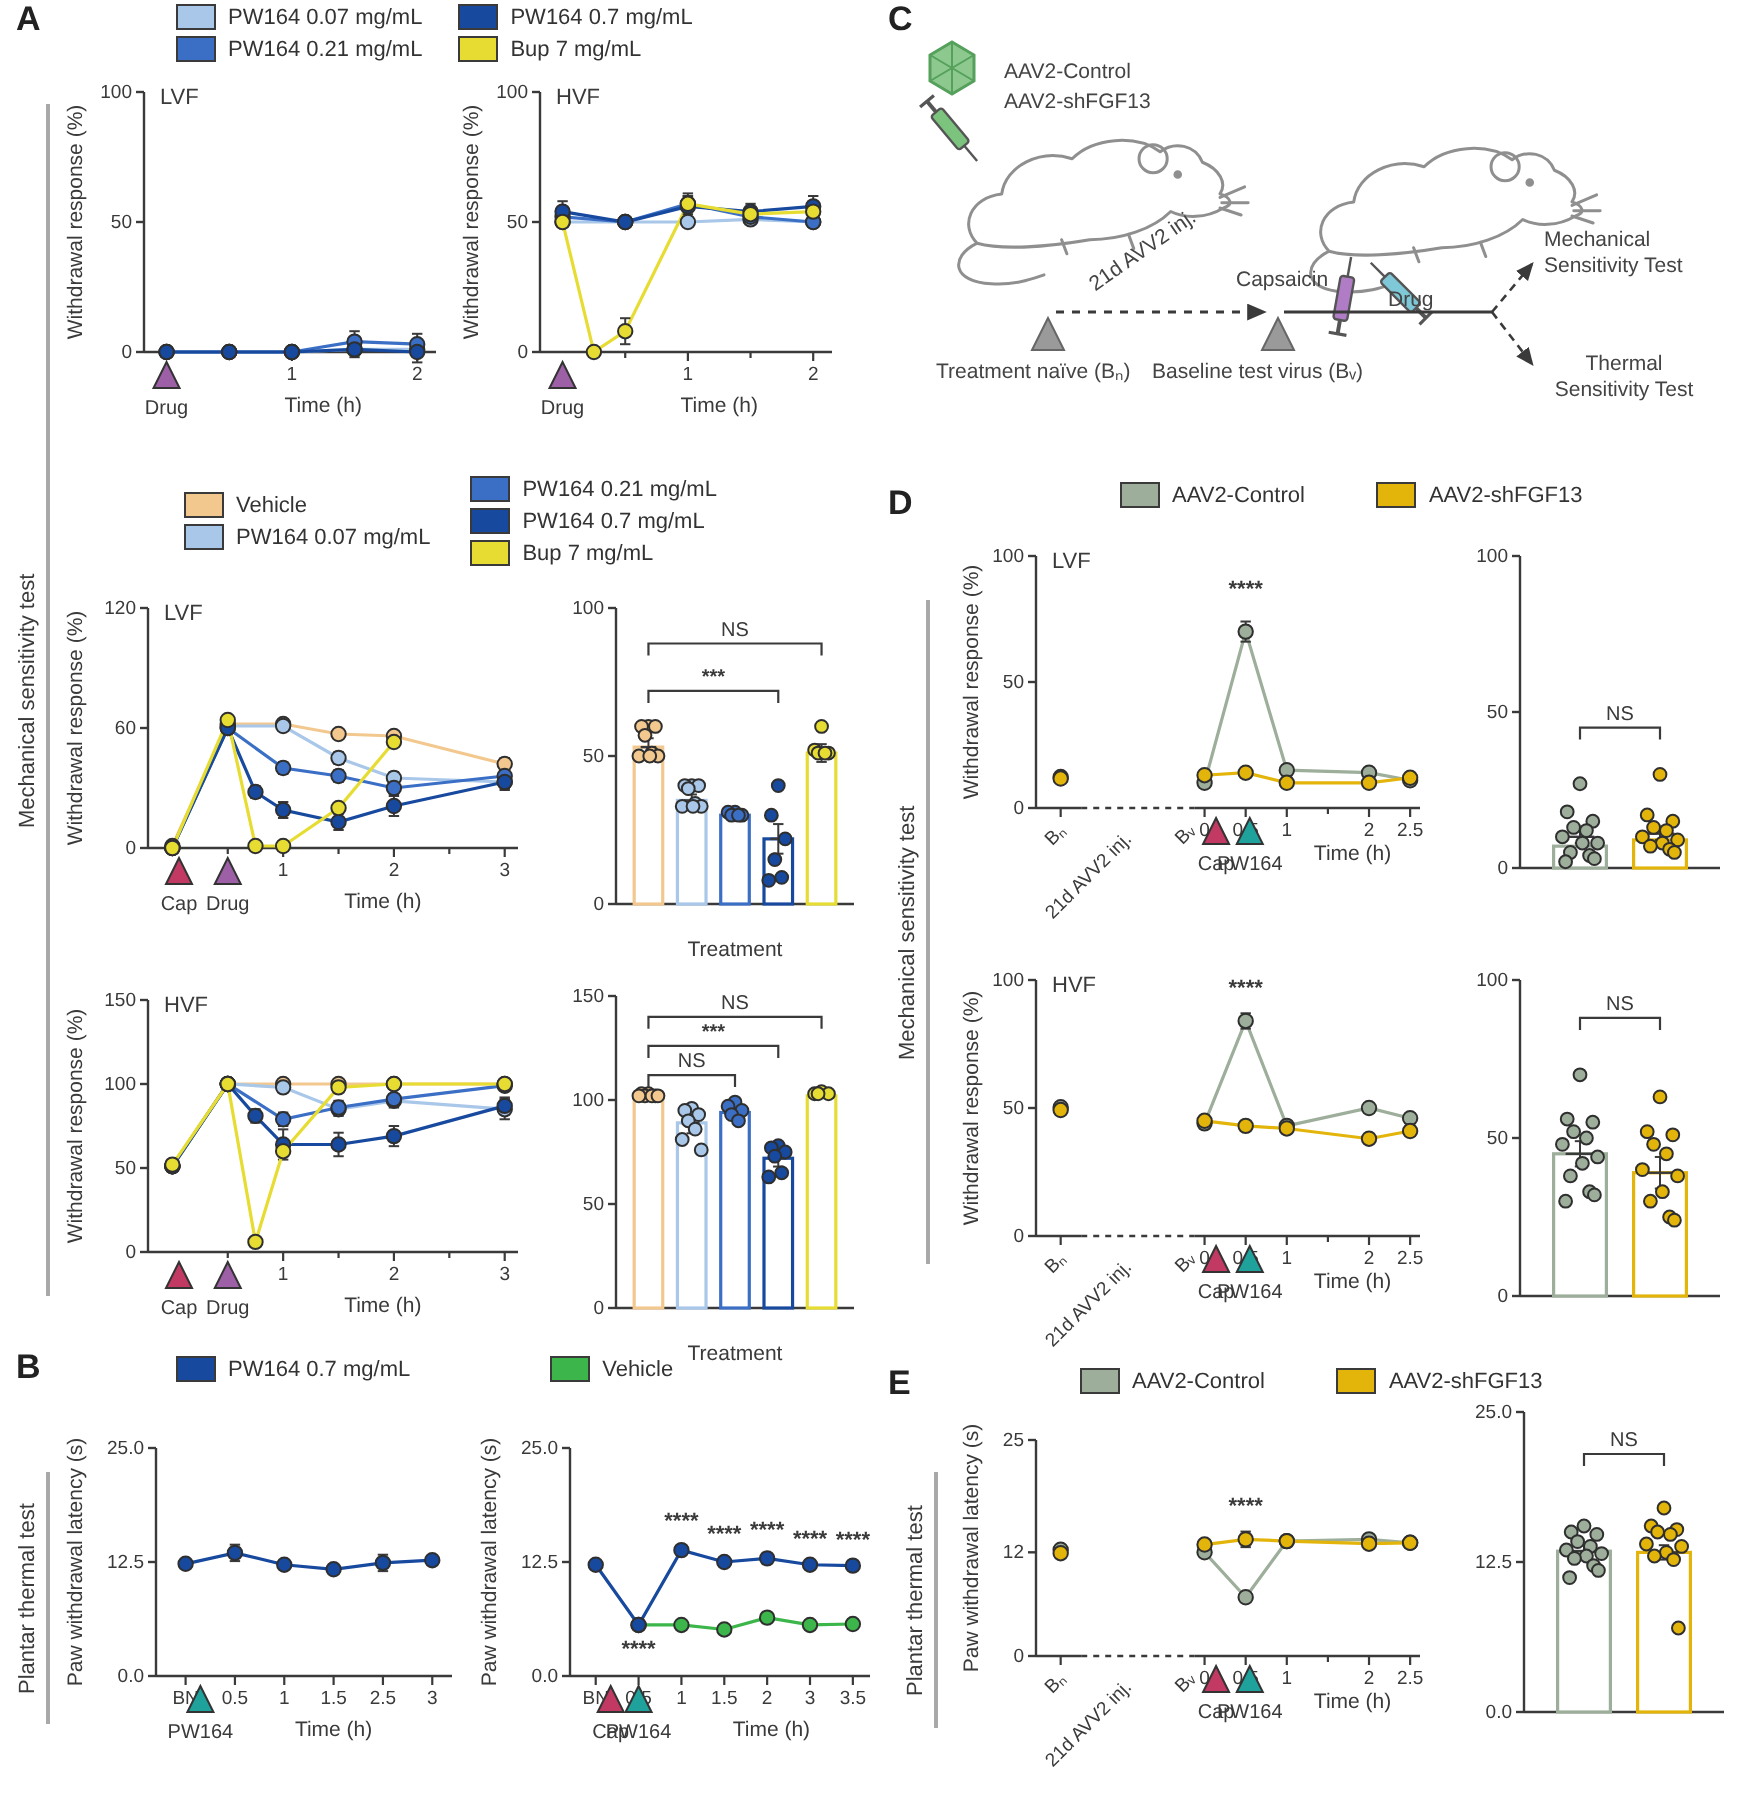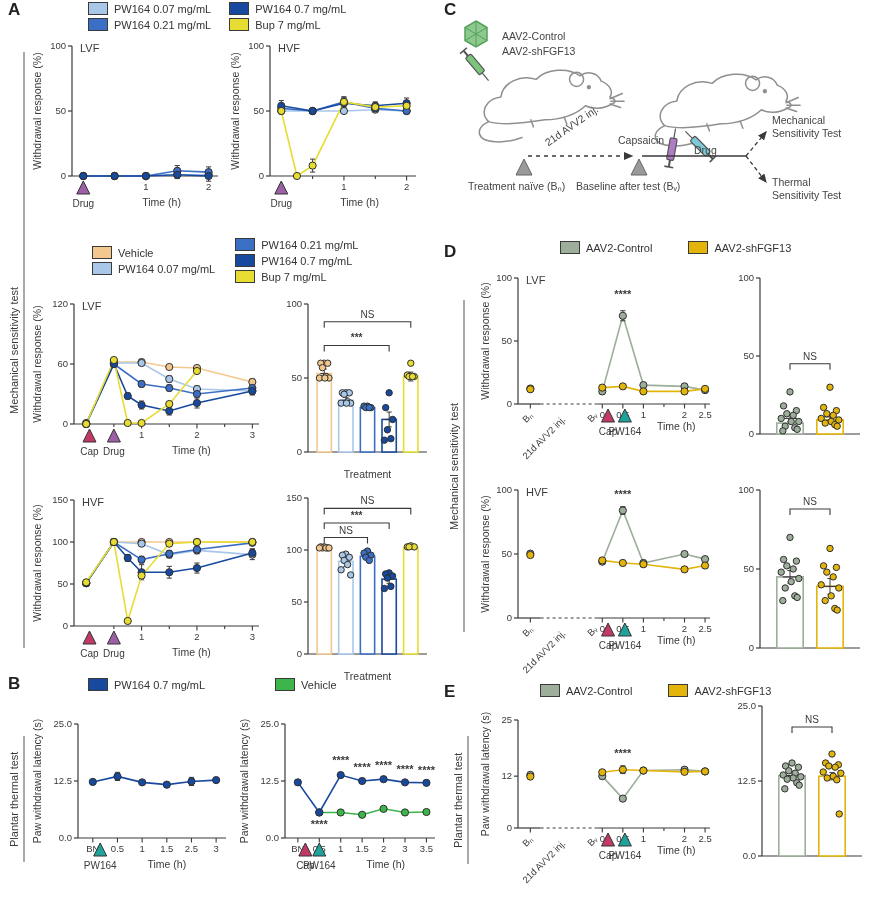--- a/index.html
+++ b/index.html
@@ -1222,16 +1222,16 @@
     <line x1="300" y1="148" x2="320" y2="174" stroke="#3a3a3a" stroke-width="1.3" stroke-dasharray="4,3" marker-end="url(#ah)"></line>
     <polygon points="78,151 70,167 86,167" fill="#9a9a9a" stroke="#666" stroke-width="1"></polygon>
     <polygon points="193,151 185,167 201,167" fill="#9a9a9a" stroke="#666" stroke-width="1"></polygon>
   </svg>
   <div class="dtext" style="left:56px;top:22px;">AAV2-Control</div>
   <div class="dtext" style="left:56px;top:37px;">AAV2-shFGF13</div>
   <div class="dtext rot35" style="left:104px;top:128px;">21d AVV2 inj.</div>
   <div class="dtext" style="left:152px;top:126px;margin-left:20px;">Capsaicin</div>
   <div class="dtext" style="left:248px;top:136px;">Drug</div>
   <div class="dtext" style="left:22px;top:172px;">Treatment naïve (Bₙ)</div>
-  <div class="dtext" style="left:130px;top:172px;">Baseline after test (Bᵥ)</div>
+  <div class="dtext" style="left:130px;top:172px;">Baseline test virus (Bᵥ)</div>
   <div class="dtext" style="left:326px;top:106px;width:92px;">Mechanical Sensitivity Test</div>
-  <div class="dtext" style="left:326px;top:168px;width:80px;">Thermal Sensitivity Test</div>
+  <div class="dtext" style="left:326px;top:168px;width:80px;text-align:center;">Thermal Sensitivity Test</div>
 </div>
 
 </body></html>

